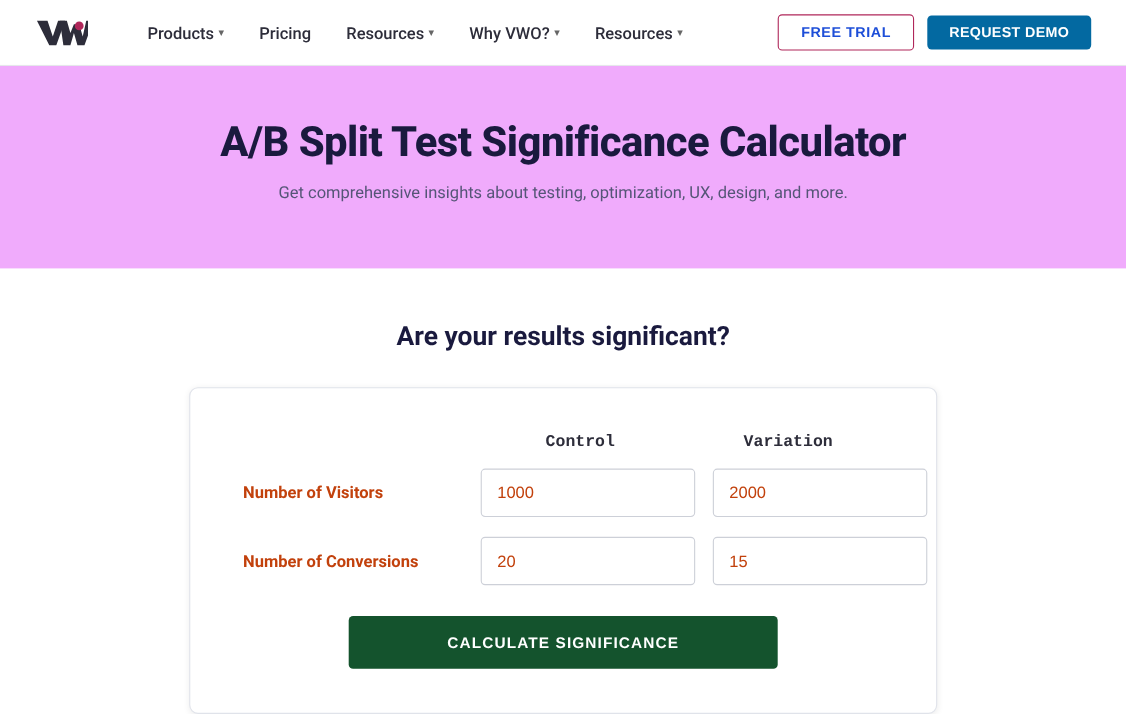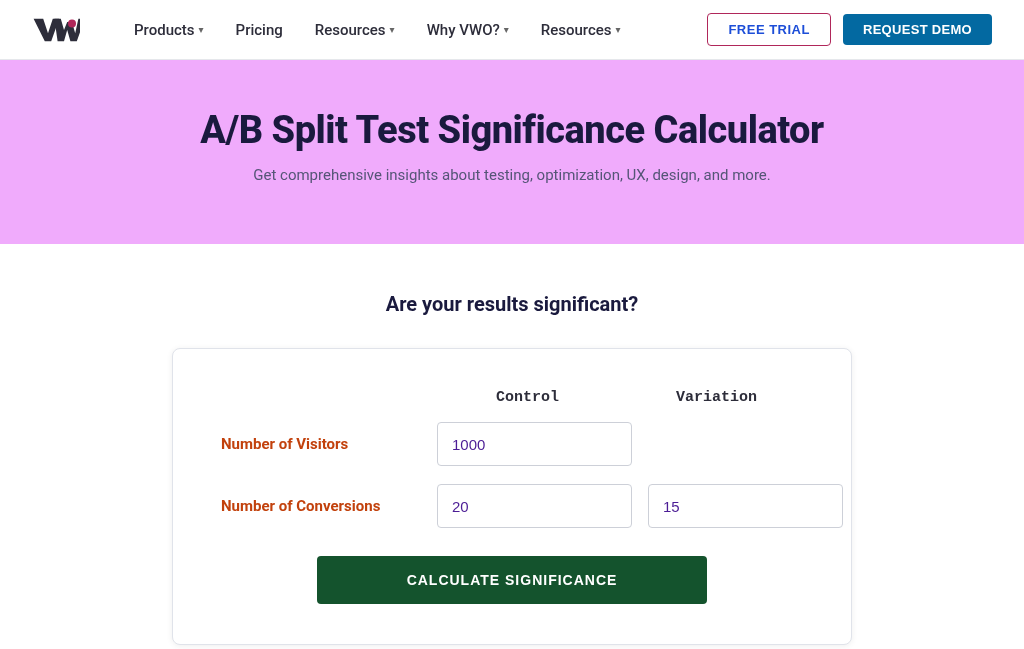--- a/index.html
+++ b/index.html
@@ -91,21 +91,21 @@
     }
 
     
     .main-content {
       padding: 48px 32px 60px;
       display: flex;
       flex-direction: column;
       align-items: center;
     }
     .section-heading {
-      font-size: 20px;
+      font-size: 24px;
       font-weight: 700;
       color: #1a1a3e;
       margin-bottom: 32px;
       text-align: center;
     }
 
     
     .calc-card {
       background: #fff;
       border: 1px solid #e0e3ea;
@@ -142,21 +142,21 @@
       width: 200px;
       flex-shrink: 0;
     }
     .calc-input {
       width: 195px;
       height: 44px;
       border: 1px solid #cdd0d8;
       border-radius: 4px;
       padding: 0 14px;
       font-size: 15px;
-      color: #4c1d95;
+      color: #c2410c;
       outline: none;
     }
 
     .calc-button-row {
       display: flex;
       justify-content: center;
       margin-top: 28px;
     }
     .btn-calculate {
       background: #14532d;
@@ -227,20 +227,21 @@
   <div class="calc-card">
 
     <div class="calc-header-row">
       <span class="calc-col-label">Control</span>
       <span class="calc-col-label">Variation</span>
     </div>
 
     <div class="calc-row">
       <span class="calc-row-label">Number of Visitors</span>
       <input class="calc-input" type="number" value="1000" style="">
+      <input class="calc-input" type="number" value="2000" style="">
     </div>
 
     <div class="calc-row">
       <span class="calc-row-label">Number of Conversions</span>
       <input class="calc-input" type="number" value="20" style="">
       <input class="calc-input" type="number" value="15" style="">
     </div>
 
     <div class="calc-button-row">
       <button class="btn-calculate">CALCULATE SIGNIFICANCE</button>

